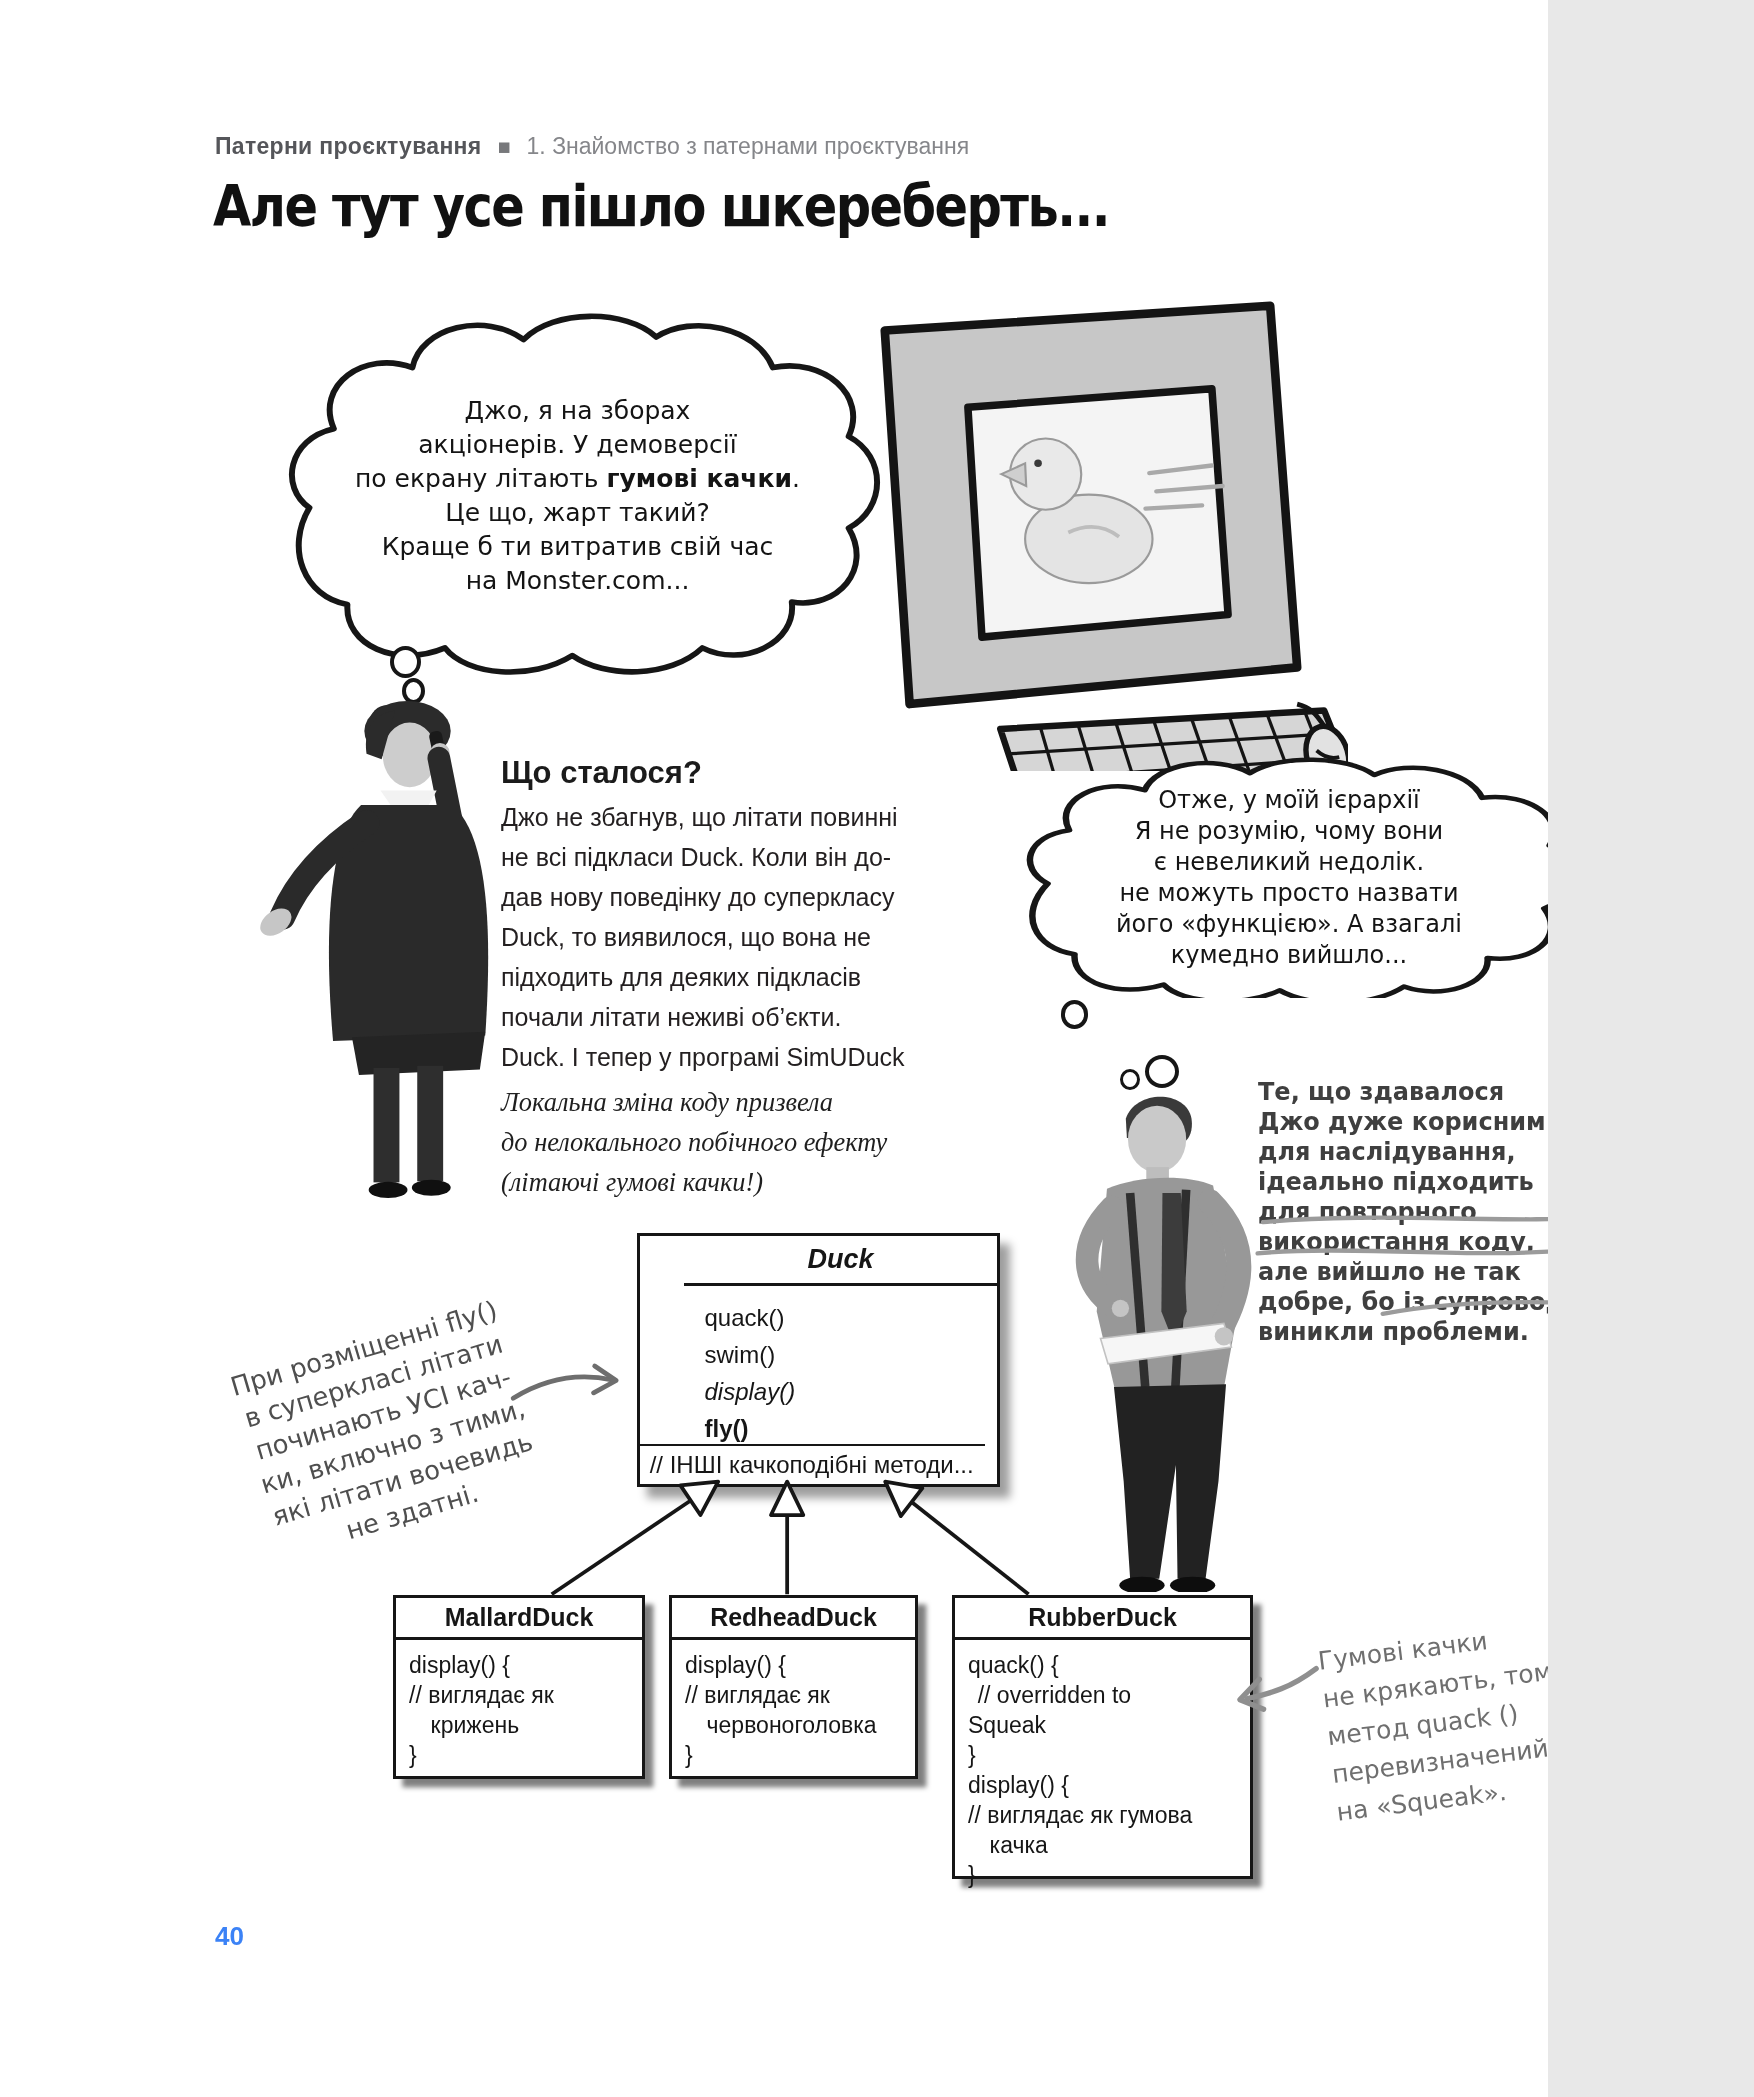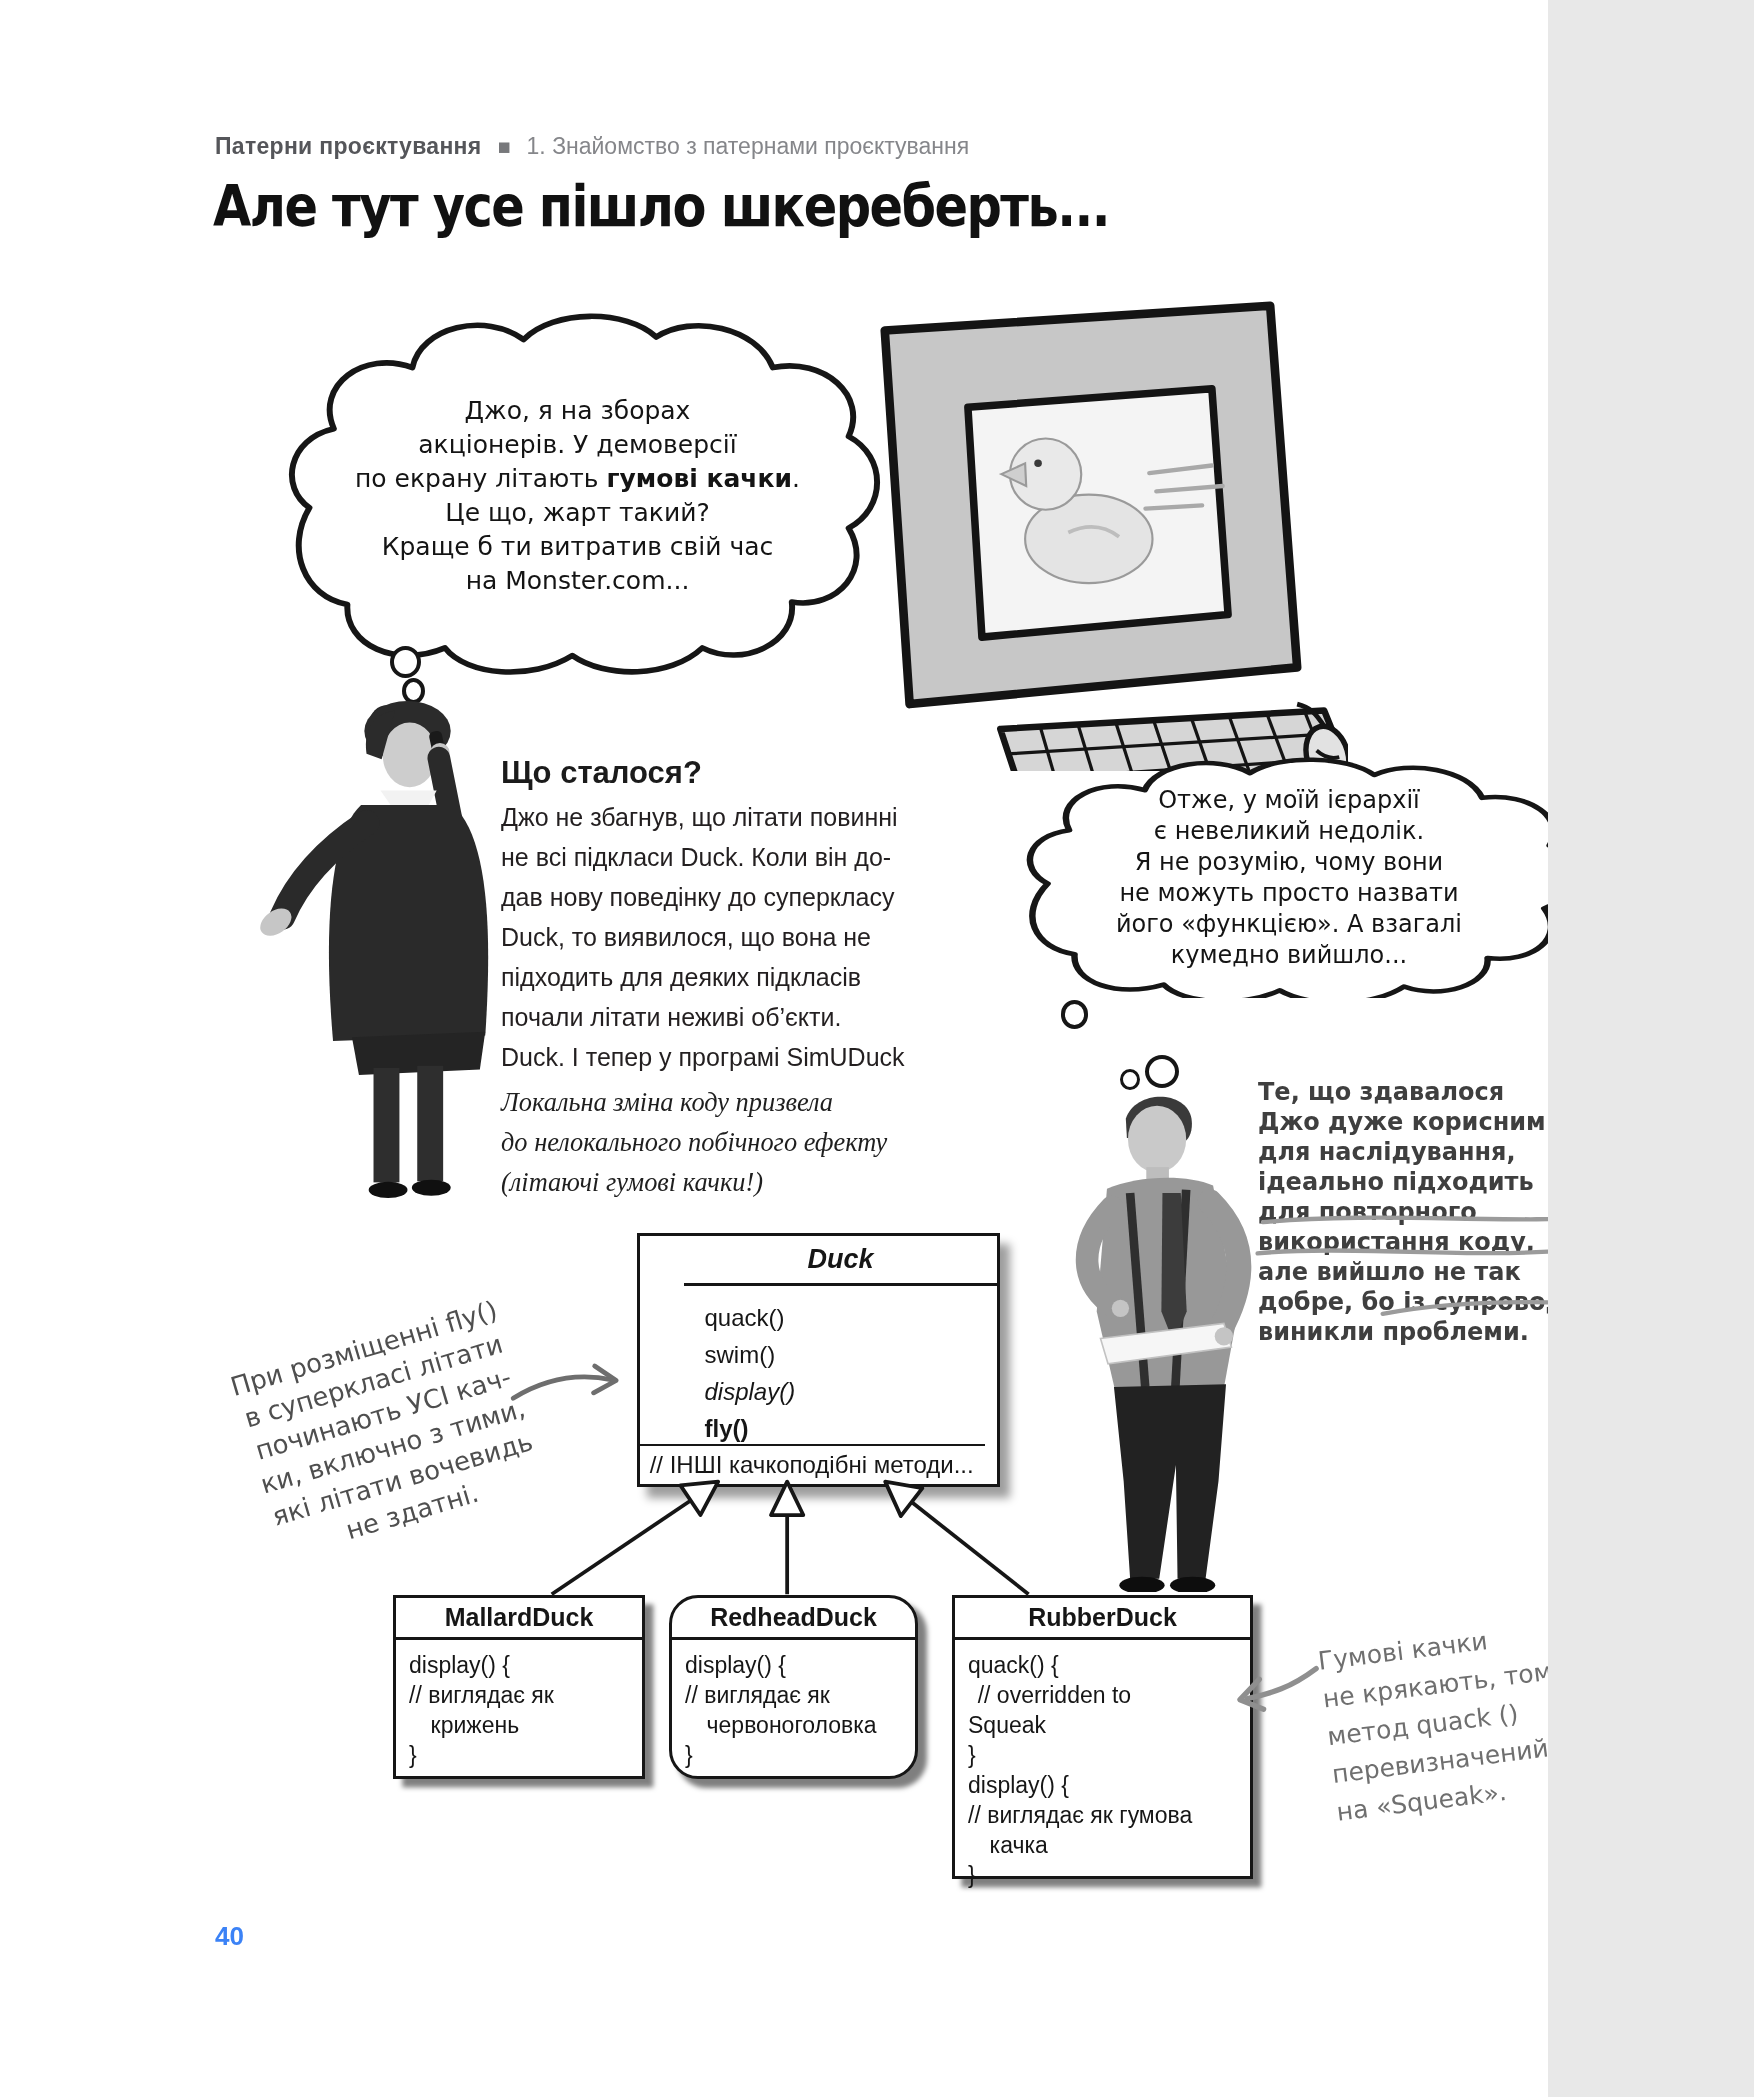--- a/index.html
+++ b/index.html
@@ -153,22 +153,22 @@
 
   <svg class="abs" style="left:999px;top:754px;" width="583" height="244" viewBox="0 0 1080 640" preserveAspectRatio="none">
     <path d="M 90 340 C 35 300, 50 215, 130 200 C 100 120, 185 60, 270 95 C 290 25, 400 0, 465 50
              C 520 0, 645 5, 695 55 C 760 15, 870 40, 895 115 C 985 100, 1050 170, 1020 240
              C 1080 280, 1075 370, 1010 405 C 1050 480, 990 550, 905 535 C 910 605, 820 645, 750 610
              C 690 665, 575 665, 520 620 C 450 665, 340 655, 305 605 C 220 640, 135 600, 140 525
              C 65 510, 35 420, 90 340 Z" fill="#ffffff" stroke="#161616" stroke-width="12" stroke-linejoin="round"></path>
   </svg>
   <div id="b2text" class="abs bubble-text" style="left:1014px;top:785px;width:550px;">
     <div>Отже, у моїй ієрархії</div>
+    <div>Я не розумію, чому вони</div>
     <div>є невеликий недолік.</div>
-    <div>Я не розумію, чому вони</div>
     <div>не можуть просто назвати</div>
     <div>його «функцією». А взагалі</div>
     <div>кумедно вийшло...</div>
   </div>
   <div class="tdot" style="left:1061px;top:1000px;width:19.4px;height:20.5px;border:4.3px solid #161616;"></div>
   <div class="tdot" style="left:1120px;top:1069px;width:14px;height:15px;border:3.2px solid #161616;"></div>
   <div class="tdot" style="left:1145px;top:1055px;width:26px;height:25px;border:4.3px solid #161616;"></div>
 
   <svg class="abs" style="left:1045px;top:1085px;" width="264" height="507" viewBox="0 0 490 940">
     <path d="M 150 62 C 168 8, 262 8, 272 62 C 275 84, 268 98, 260 104 L 152 98 Z" fill="#3a3a3a"></path>
@@ -244,21 +244,21 @@
 
   <div class="uml" style="left:393px;top:1595px;width:246px;height:178px;">
     <div class="ttl">MallardDuck</div>
     <div class="bod">
       <div class="ind0">display() {</div>
       <div class="ind0">// виглядає як</div>
       <div class="ind1">крижень</div>
       <div class="ind0">}</div>
     </div>
   </div>
-  <div class="uml" style="left:669px;top:1595px;width:243px;height:178px;border-radius:29px;">
+  <div class="uml" style="left:669px;top:1595px;width:243px;height:178px;">
     <div class="ttl">RedheadDuck</div>
     <div class="bod">
       <div class="ind0">display() {</div>
       <div class="ind0">// виглядає як</div>
       <div class="ind1">червоноголовка</div>
       <div class="ind0">}</div>
     </div>
   </div>
   <div class="uml" style="left:952px;top:1595px;width:295px;height:278px;">
     <div class="ttl">RubberDuck</div>

